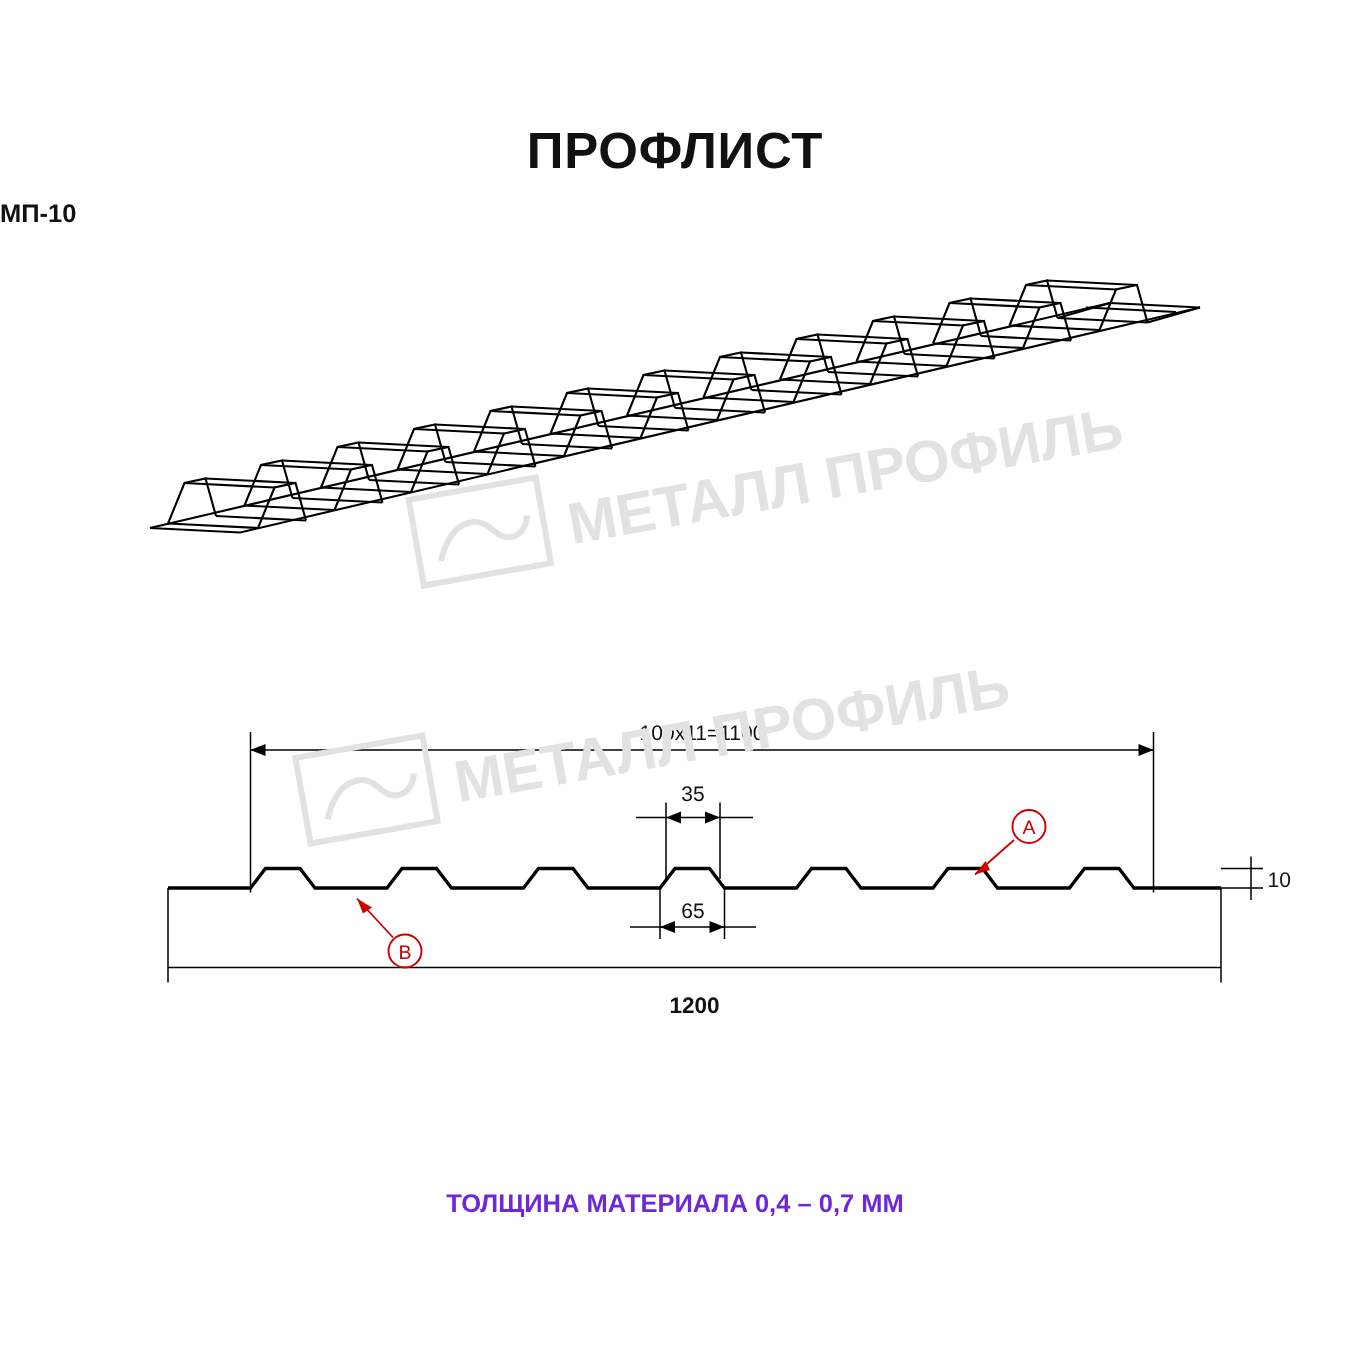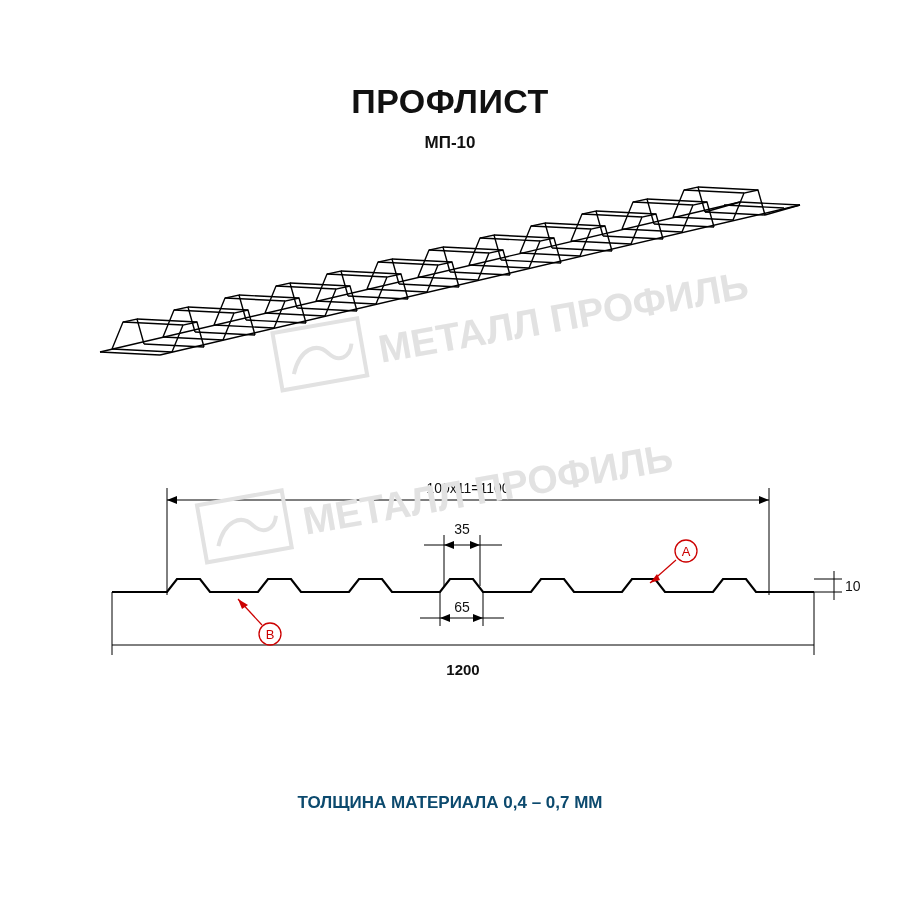--- a/index.html
+++ b/index.html
@@ -29,34 +29,33 @@
     font-size: 34px;
     font-weight: bold;
     letter-spacing: 0.5px;
     color: #111;
   }
   .subtitle {
     position: absolute;
     top: 133px;
     left: 0;
     width: 900px;
+    font-size: 17px;
+    font-weight: bold;
+    color: #111;
+  }
+  .footer-note {
+    position: absolute;
+    top: 793px;
+    left: 0;
+    width: 900px;
     text-align: center;
     font-size: 17px;
     font-weight: bold;
-    color: #111;
-  }
-  .footer-note {
-    position: absolute;
-    top: 793px;
-    left: 0;
-    width: 900px;
-    text-align: center;
-    font-size: 17px;
-    font-weight: bold;
-    color: #0c4a6e;
+    color: #6d28d9;
   }
   .iso-view {
     position: absolute;
     top: 180px;
     left: 60px;
     width: 790px;
     height: 220px;
   }
   .section-view {
     position: absolute;

